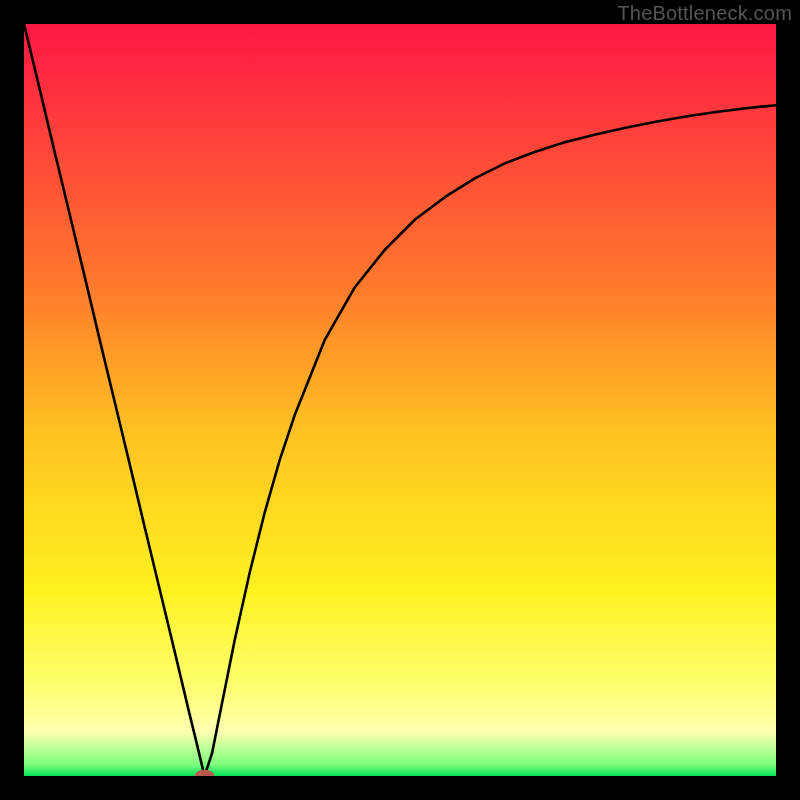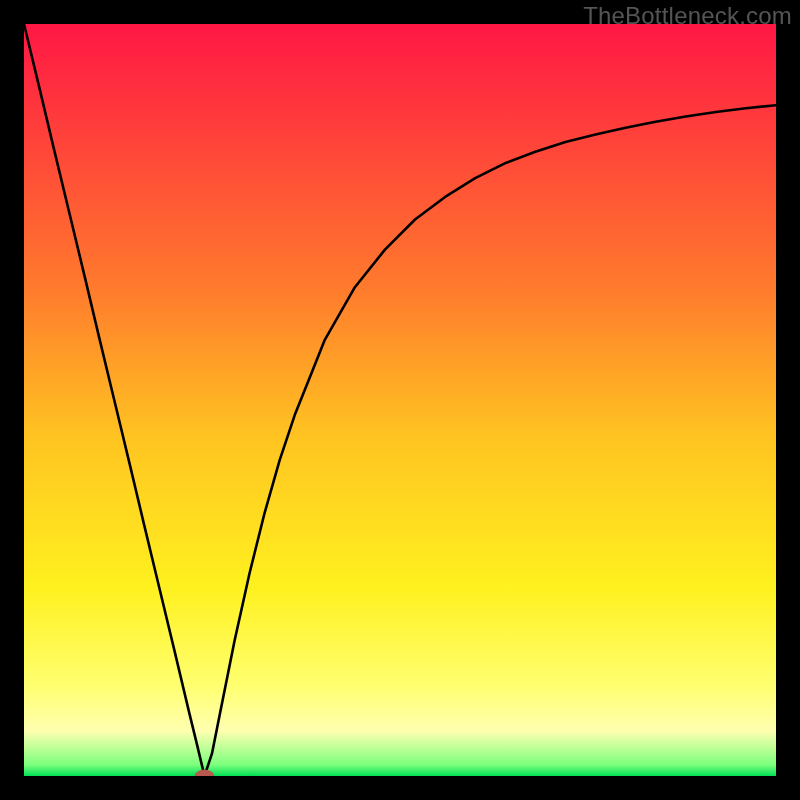--- a/index.html
+++ b/index.html
@@ -24,21 +24,21 @@
     left: 0;
     top: 0;
     width: 752px;
     height: 752px;
   }
   .watermark {
     position: absolute;
     top: 2px;
     right: 8px;
     color: #555;
-    font-size: 24px;
+    font-size: 20px;
     font-weight: 500;
     letter-spacing: 0.2px;
     user-select: none;
   }
   svg {
     display: block;
   }
 </style>
 </head>
 <body>

